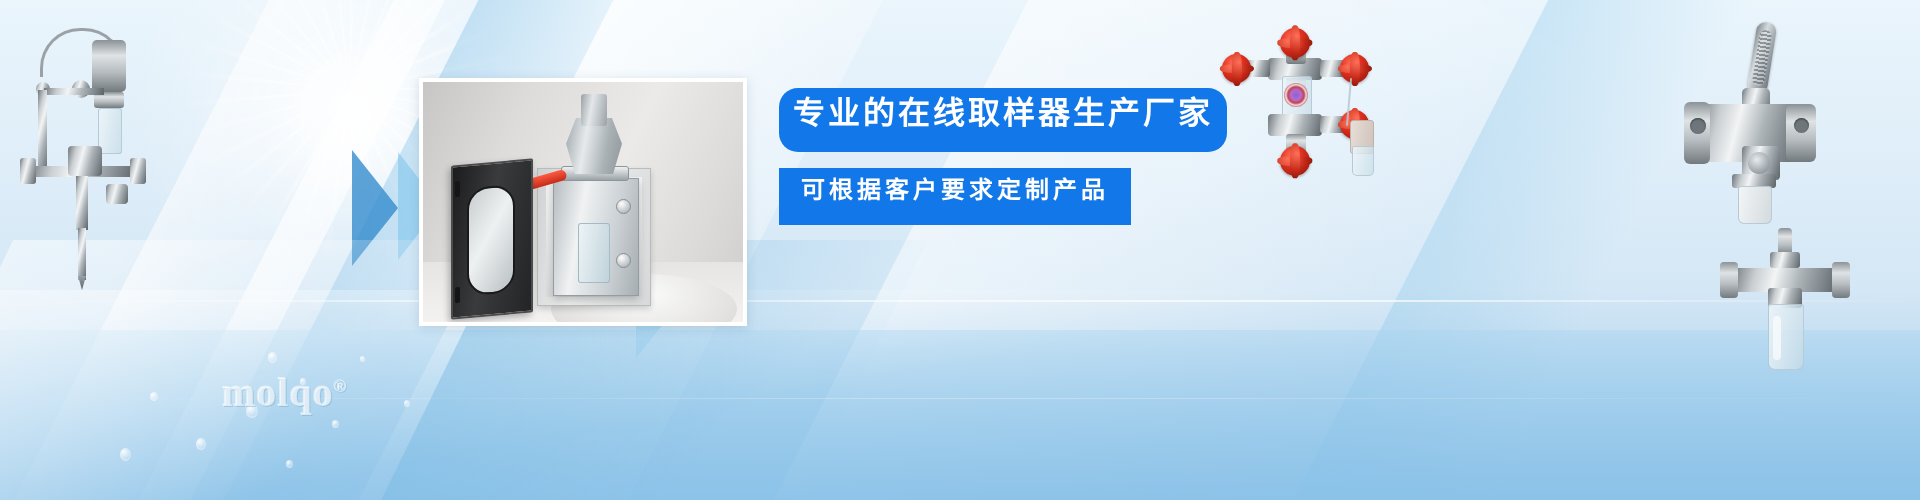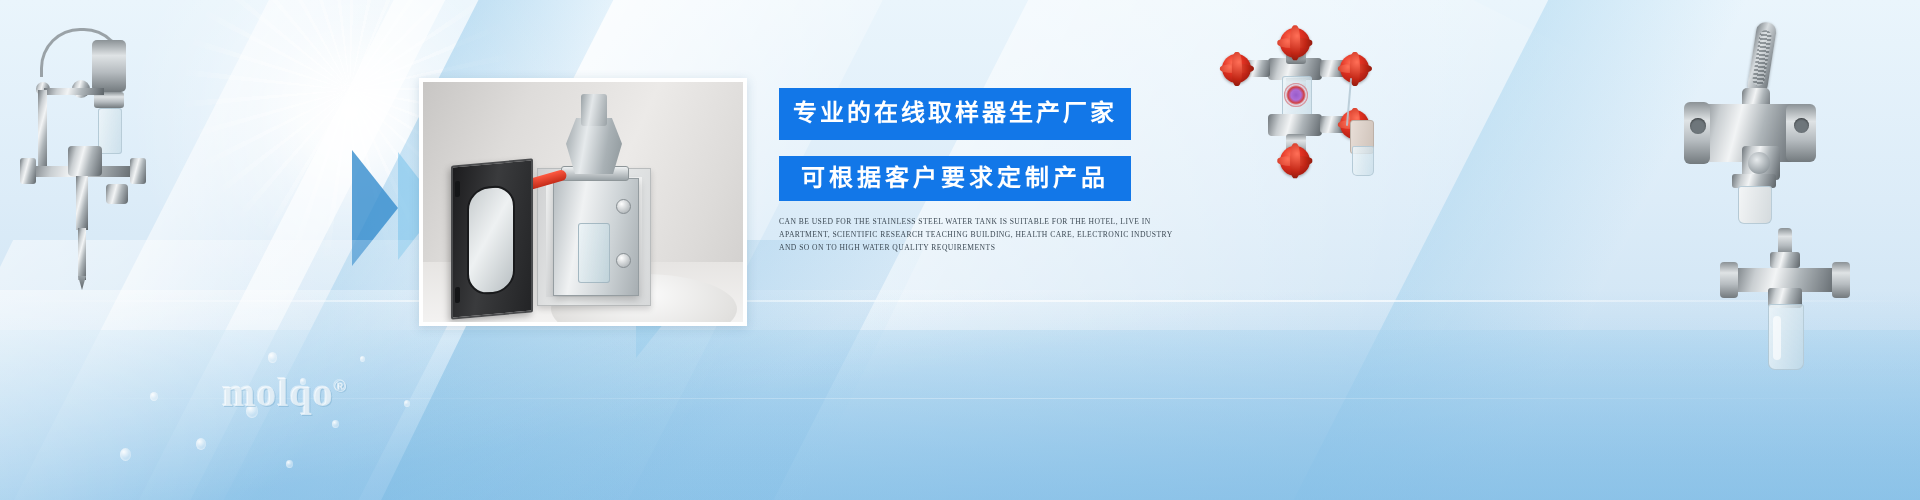--- a/index.html
+++ b/index.html
@@ -143,28 +143,28 @@
     font-family:"Liberation Serif","DejaVu Serif",serif;
     font-size:33px;line-height:1;letter-spacing:5px;color:#1a1a1a;font-weight:700;
     text-shadow:0 1px 0 rgba(255,255,255,.6);
     white-space:nowrap;
   }
   .hl{
     display:inline-block;background:#1277e8;color:#fff;font-weight:700;
     white-space:nowrap;
   }
   #headline-1{margin-top:16px;}
-  #headline-1 .hl{font-size:24px;line-height:38px;padding:6px 14px 8px;letter-spacing:3px;}
+  #headline-1 .hl{font-size:32px;line-height:38px;padding:6px 14px 20px;letter-spacing:3px;border-radius:19px;}
   #subline{
     margin-top:17px;font-size:22px;line-height:30px;letter-spacing:1px;
     color:#18191a;font-weight:500;white-space:nowrap;
     text-shadow:0 1px 0 rgba(255,255,255,.65);
   }
   #headline-2{margin-top:16px;}
-  #headline-2 .hl{font-size:24px;line-height:30px;padding:7px 22px 8px;letter-spacing:4px;}
+  #headline-2 .hl{font-size:24px;line-height:30px;padding:7px 22px 20px;letter-spacing:4px;}
   #eng-copy{
     margin-top:14px;width:402px;
     font-family:"Liberation Serif","DejaVu Serif",serif;
     font-size:7.6px;line-height:13px;letter-spacing:.45px;
     color:#3d4a55;text-transform:uppercase;
   }
 
   
   #watermark{
     position:absolute;left:222px;top:369px;
@@ -269,21 +269,20 @@
 
     <div id="headline-1">
       <span class="hl">专业的在线取样器生产厂家</span>
     </div>
 
 
     <div id="headline-2">
       <span class="hl">可根据客户要求定制产品</span>
     </div>
 
-    <div id="eng-copy">CAN BE USED FOR THE STAINLESS STEEL WATER TANK IS SUITABLE FOR THE HOTEL, LIVE IN APARTMENT, SCIENTIFIC RESEARCH TEACHING BUILDING, HEALTH CARE, ELECTRONIC INDUSTRY AND SO ON TO HIGH WATER QUALITY REQUIREMENTS</div>
   </div>
 
   <div class="hw" style="left:1216px;top:28px;width:160px;height:132px;">
 
     <div class="metal" style="position:absolute;left:52px;top:30px;width:54px;height:22px;border-radius:4px;"></div>
     <div class="metal-v" style="position:absolute;left:70px;top:12px;width:20px;height:24px;border-radius:3px;"></div>
     <div class="valve-red" style="position:absolute;left:64px;top:0px;width:30px;height:30px;"></div>
     <div class="metal" style="position:absolute;left:28px;top:32px;width:26px;height:17px;border-radius:3px;"></div>
     <div class="valve-red" style="position:absolute;left:6px;top:26px;width:29px;height:29px;"></div>
     <div class="metal" style="position:absolute;left:104px;top:32px;width:26px;height:17px;border-radius:3px;"></div>

